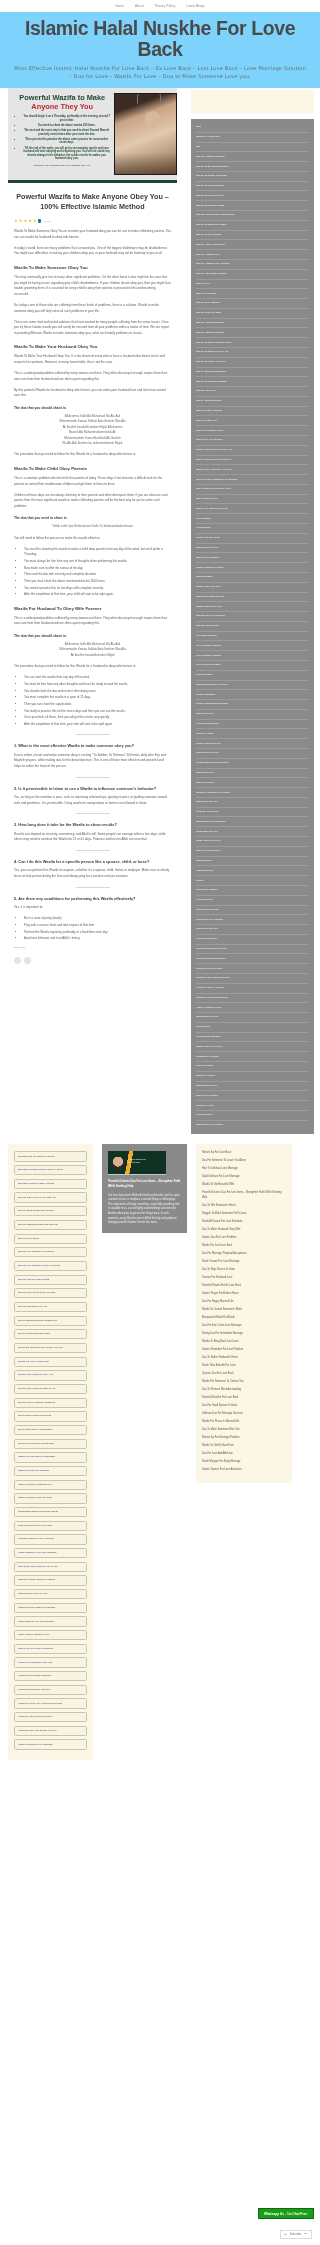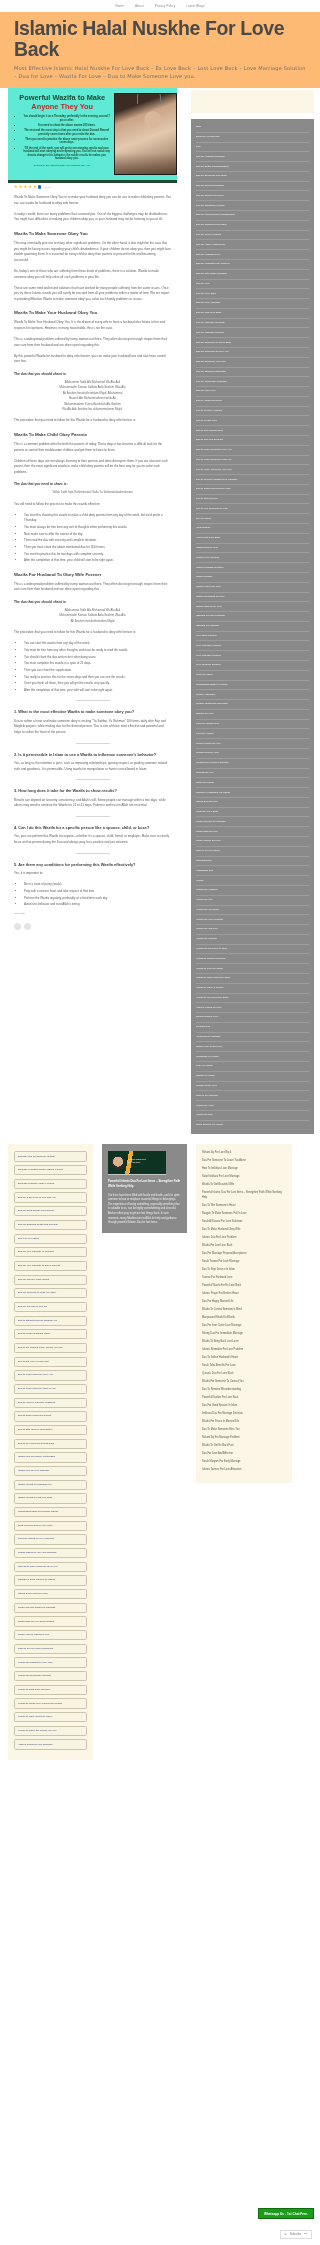--- a/index.html
+++ b/index.html
@@ -23,21 +23,21 @@
   }
   .topnav a {
     font-size: 3.1px;
     color: #8d8d8d;
     text-decoration: none;
     letter-spacing: .1px;
     white-space: nowrap;
   }
 
   
-  .site-header { padding: 6px 14px 8px; text-align: left; background: #fdba74; }
+  .site-header { padding: 6px 14px 8px; text-align: center; background: #7dd3fc; }
   .site-title {
     font-size: 19.5px;
     line-height: 21px;
     font-weight: bold;
     color: #4a4a4a;
     letter-spacing: -0.4px;
   }
   .site-tagline {
     margin-top: 4px;
     font-size: 5.1px;
@@ -48,21 +48,21 @@
   }
 
   
   .wrap { display: flex; align-items: flex-start; width: 320px; }
   .content { width: 185px; padding: 0 8px 0 8px; }
   .sidebar { width: 135px; padding: 2px 6px 0 6px; }
 
   
   .hero {
     position: relative;
-    background: #5eead4;
+    background: #e5e5e5;
     border-bottom: 3.5px solid #1f4730;
     padding: 3px 0 5px 0;
     min-height: 86px;
     display: flex;
   }
   .hero-left { width: 112px; padding: 2px 3px 0 5px; }
   .hero-h1 { font-size: 7.4px; font-weight: bold; color: #1f4730; text-align: center; line-height: 9px; }
   .hero-h1 .red { color: #c1272d; display: block; }
   .hero-list { margin: 4px 0 0 9px; }
   .hero-list li {
@@ -270,20 +270,21 @@
           <li>You need to chant the above mantra 200 times.</li>
           <li>The next and the most step is that you need to chant Durood Shareef precisely seven times after you recite the dua.</li>
           <li>Then you need to practice the above same process for consecutive seven days.</li>
           <li>Till the end of the week, you will get to see amazing results and your husband will start obeying and respecting you. You will not notice any drastic change in his behavior; the subtle results he makes you husband obey you.</li>
         </ul>
         <div class="hero-foot">Detailed by the Wazifa to make your husband obey you.</div>
       </div>
       <div class="hero-img"></div>
     </section>
 
+    <h1 class="post-title">Powerful Wazifa to Make Anyone Obey You – 100% Effective Islamic Method</h1>
 
     <div class="stars">
       <span class="s">★</span>
       <span class="s">★</span>
       <span class="s">★</span>
       <span class="s">★</span>
       <span class="s">★</span>
       <span class="badge-blue"></span>
       <span class="meta">(1 vote)</span>
     </div>

